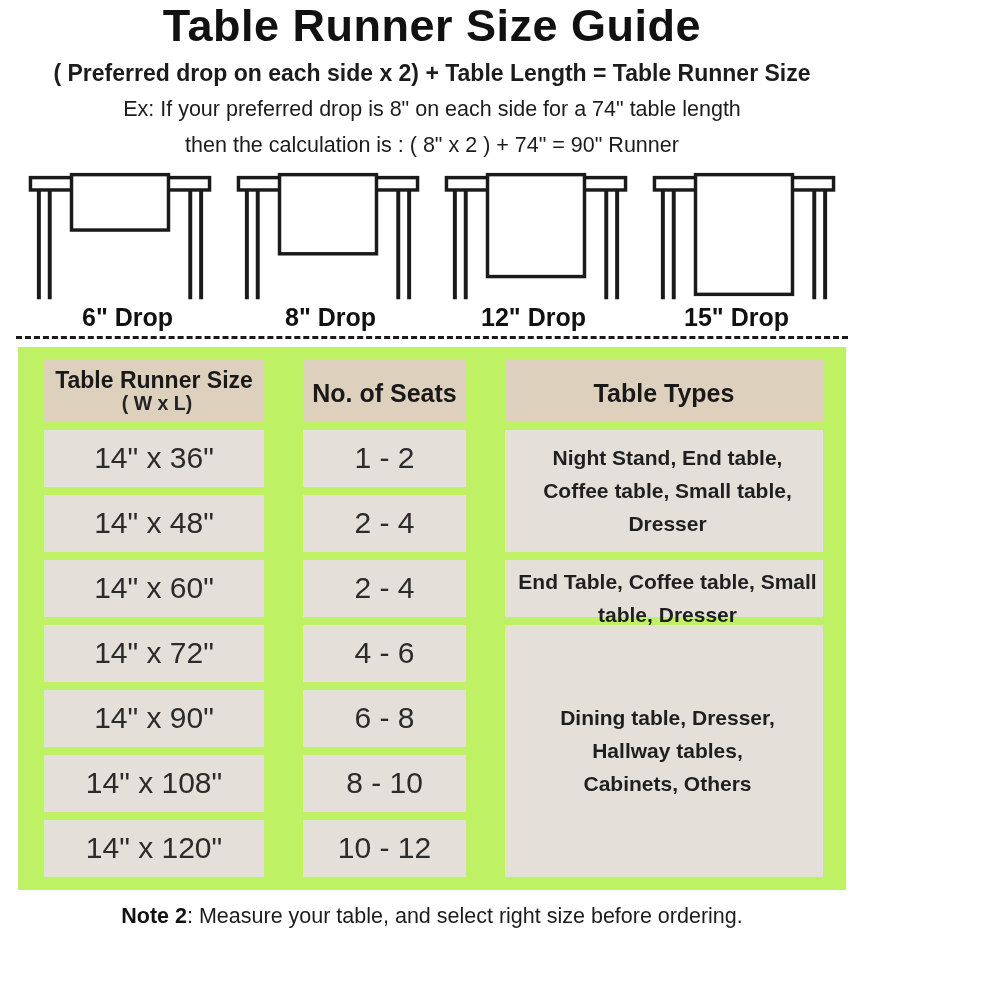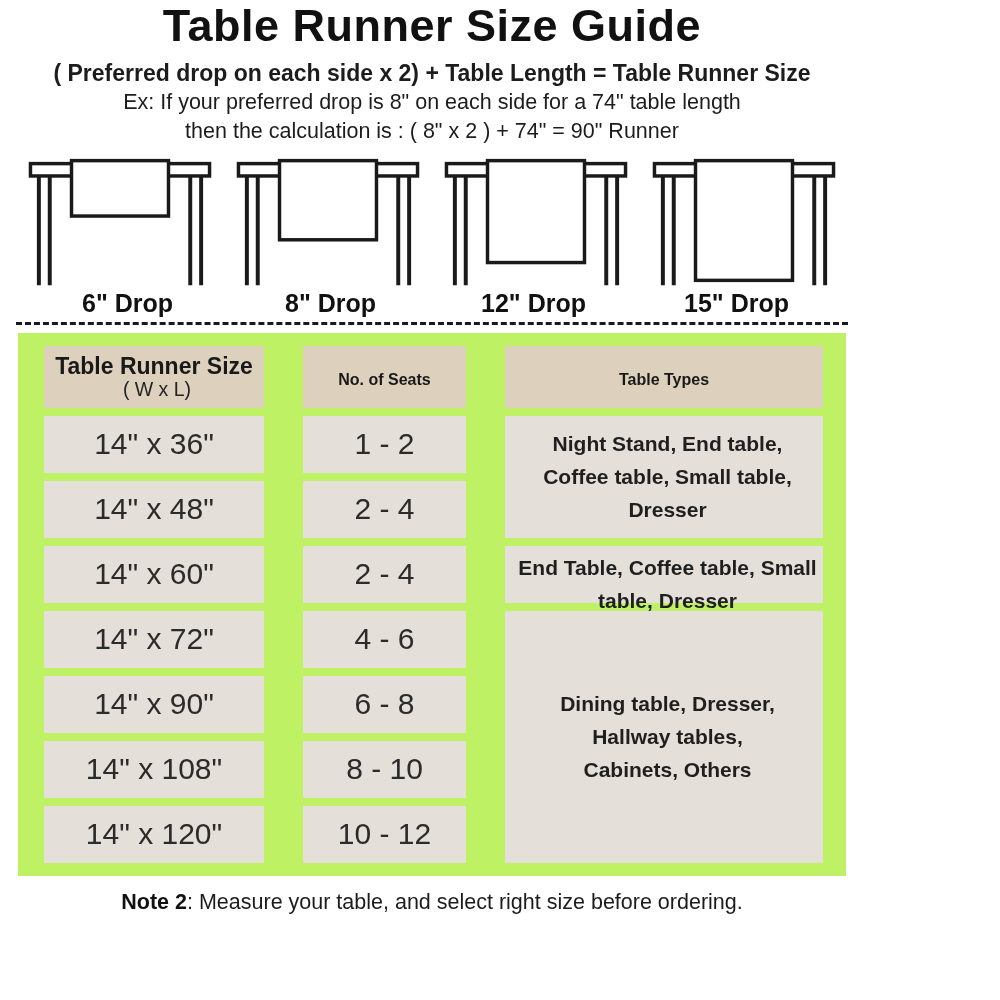--- a/index.html
+++ b/index.html
@@ -28,21 +28,21 @@
   }
   .formula {
     margin-top: 10px;
     text-align: center;
     font-size: 23px;
     line-height: 1.15;
     color: #1c1c1c;
     font-weight: bold;
   }
   .example {
-    margin-top: 4px;
+    margin-top: 11px;
     text-align: center;
     font-size: 21.5px;
     line-height: 1.15;
     color: #1c1c1c;
   }
 
   
   .illos {
     display: flex;
     justify-content: space-between;
@@ -86,22 +86,22 @@
   }
   .hcell {
     background: #ddd1be;
     display: flex;
     flex-direction: column;
     align-items: center;
     justify-content: center;
     text-align: center;
   }
   .hcell .h-main { font-size: 23px; font-weight: 700; line-height: 1.15; color: #191919; }
-  .hcell .h-sub  { font-size: 19.5px; font-weight: 400; line-height: 1.1; color: #232323; margin-left: 6px; }
-  .hcell.single .h-main { font-size: 16px; margin-top: 6px; }
+  .hcell .h-sub  { font-size: 19.5px; font-weight: 700; line-height: 1.1; color: #232323; margin-left: 6px; }
+  .hcell.single .h-main { font-size: 25px; margin-top: 6px; }
 
   .cell {
     background: #e5dfd9;
     display: flex;
     align-items: center;
     justify-content: center;
     font-size: 30px;
     font-weight: 400;
     color: #2b2b2b;
   }

